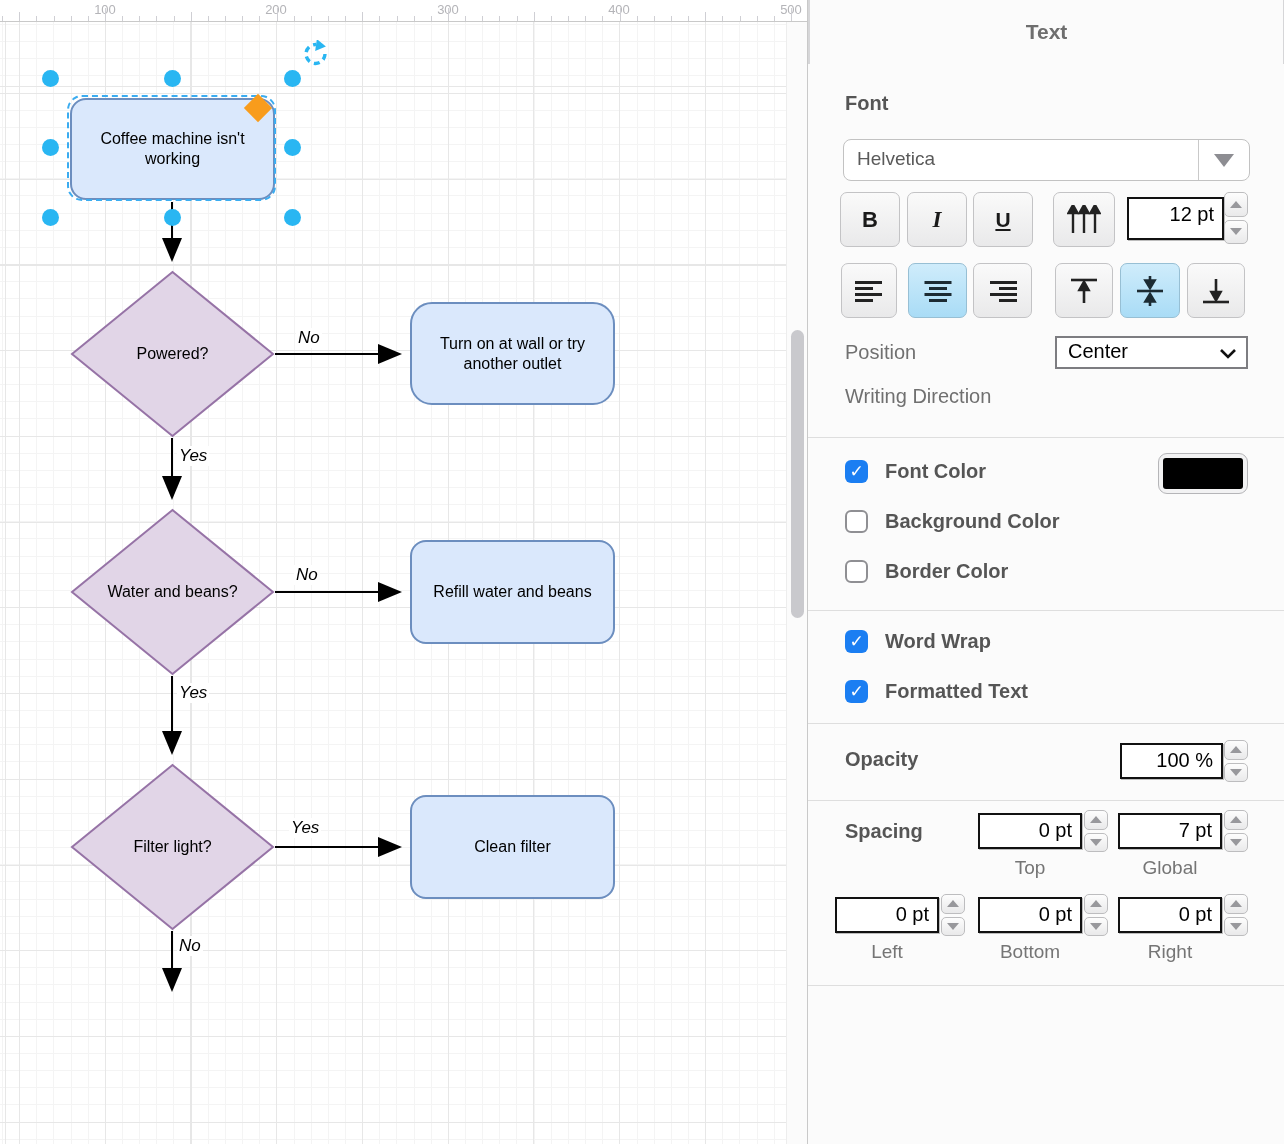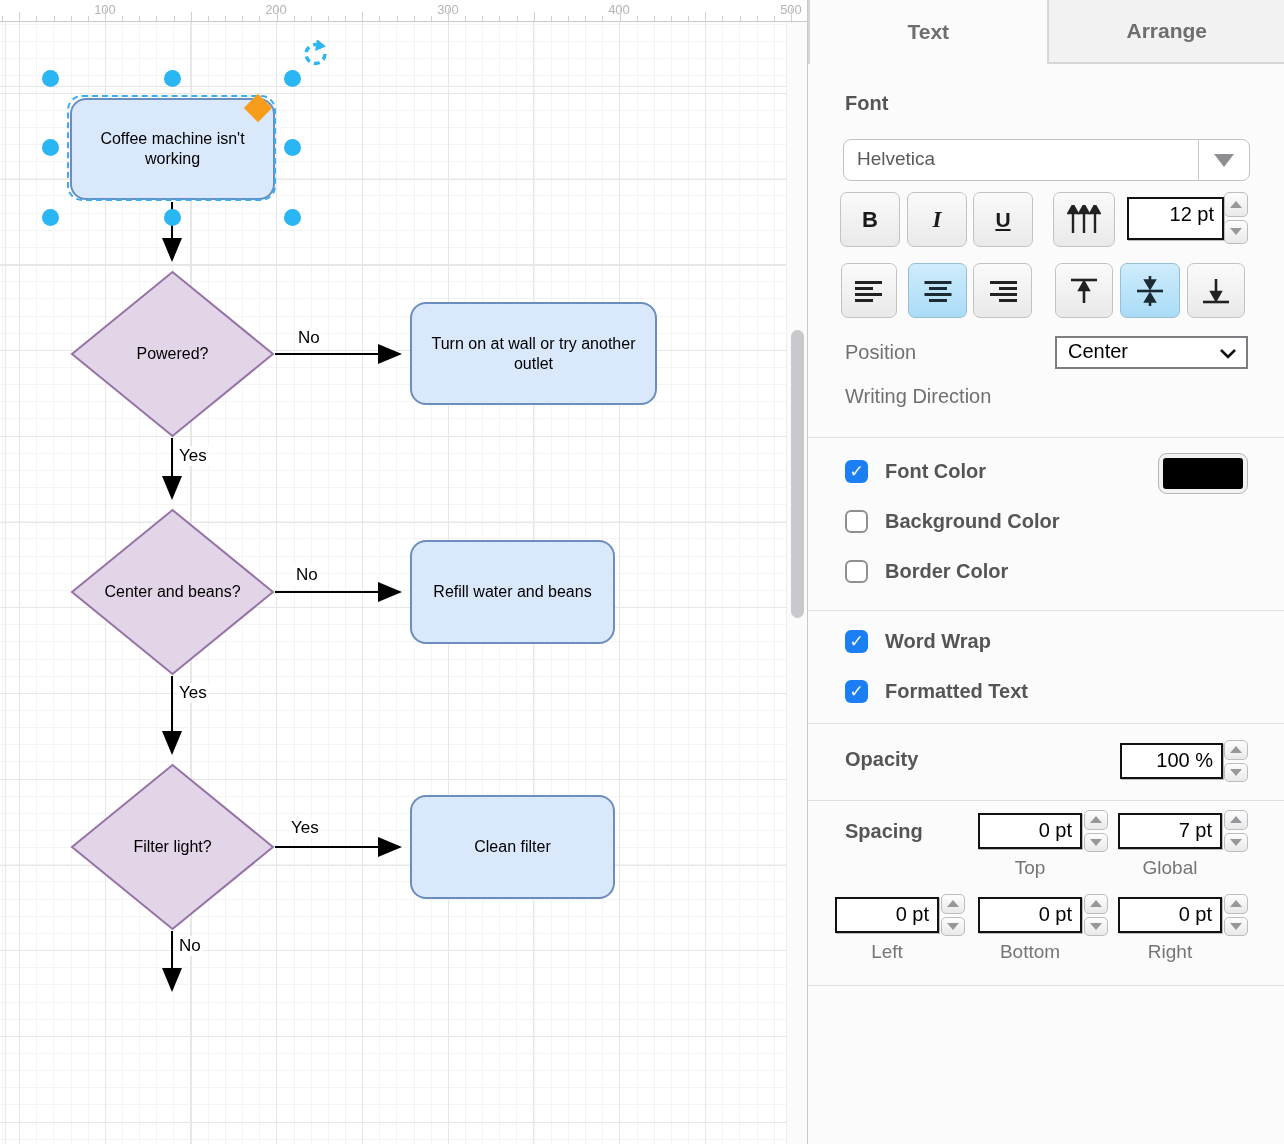--- a/index.html
+++ b/index.html
@@ -31,29 +31,29 @@
 
   
   .node { position:absolute; display:flex; align-items:center; justify-content:center;
     text-align:center; font-size:16px; color:#000; line-height:1.25; z-index:2; }
   .rectnode { background:#dae8fc; border:2px solid #6c8ebf; border-radius:16px; padding:0 14px;justify-content:center; }
   .diam { background:transparent; }
   .diam svg { position:absolute; left:0; top:0; }
   .diam span { position:relative; z-index:1; padding:0 6px; }
   .n-start  {left:70px;  top:98px;  width:205px; height:102px;}
   .n-powered{left:70px;  top:270px; width:205px; height:168px;}
-  .n-turnon {left:410px; top:302px; width:247px; height:103px;}
+  .n-turnon {left:410px; top:302px; width:205px; height:103px;border-radius:22px;}
   .n-water  {left:70px;  top:508px; width:205px; height:168px;}
   .n-refill {left:410px; top:540px; width:205px; height:104px;}
   .n-filter {left:70px;  top:763px; width:205px; height:168px;}
   .n-clean  {left:410px; top:795px; width:205px; height:104px;}
   .n-repair {left:70px;  top:1000px;width:205px; height:102px;}
 
   .edges { position:absolute; left:0; top:0; width:807px; height:1144px; z-index:1; }
-  .elabel { position:absolute; font-size:17px; color:#000; background:#fff; padding:0 2px; z-index:3; }
+  .elabel { position:absolute; font-size:17px; color:#000; background:#fff; padding:0 2px; z-index:3;font-style:italic; }
   .el-0{left:296px; top:328px;} .el-1{left:177px; top:446px;}
   .el-2{left:294px; top:565px;} .el-3{left:177px; top:683px;}
   .el-4{left:289px; top:818px;} .el-5{left:177px; top:936px;}
 
   
   .sel-outline { position:absolute; left:67px; top:95px; width:209px; height:106px;
     border:2px dashed #3bacf0; border-radius:15px; z-index:3; }
   .handle { position:absolute; width:17px; height:17px; border-radius:50%;
     background:#29b6f2; z-index:4; }
   .h-nw{left:42px;top:70px}.h-n{left:164px;top:70px}.h-ne{left:284px;top:70px}
@@ -228,21 +228,21 @@
     </div>
 
     <div class="node rectnode n-turnon">
       <span>Turn on at wall or try another outlet</span>
     </div>
 
     <div class="node diam n-water">
       <svg class="icon-svg" width="205" height="168">
         <polygon points="102.5,2 203,84 102.5,166 2,84" fill="#e1d5e7" stroke="#9673a6" stroke-width="2"></polygon>
       </svg>
-      <span>Center and beans?</span>
+      <span>Water and beans?</span>
     </div>
 
     <div class="node rectnode n-refill">
       <span>Refill water and beans</span>
     </div>
 
     <div class="node diam n-filter">
       <svg class="icon-svg" width="205" height="168">
         <polygon points="102.5,2 203,84 102.5,166 2,84" fill="#e1d5e7" stroke="#9673a6" stroke-width="2"></polygon>
       </svg>
@@ -278,21 +278,20 @@
 
     <div class="scroll-track">
       <div class="scroll-thumb"></div>
     </div>
   </div>
 
   <div class="panel">
 
     <div class="tabs">
       <div class="tab active">Text</div>
-      <div class="tab">Arrange</div>
     </div>
 
     <div class="lbl-bold" style="left:37px;top:92px">Font</div>
 
     <div class="font-select">
       <span class="fname">Helvetica</span>
       <span class="fdiv"></span>
       <span class="farrow"></span>
     </div>
 

